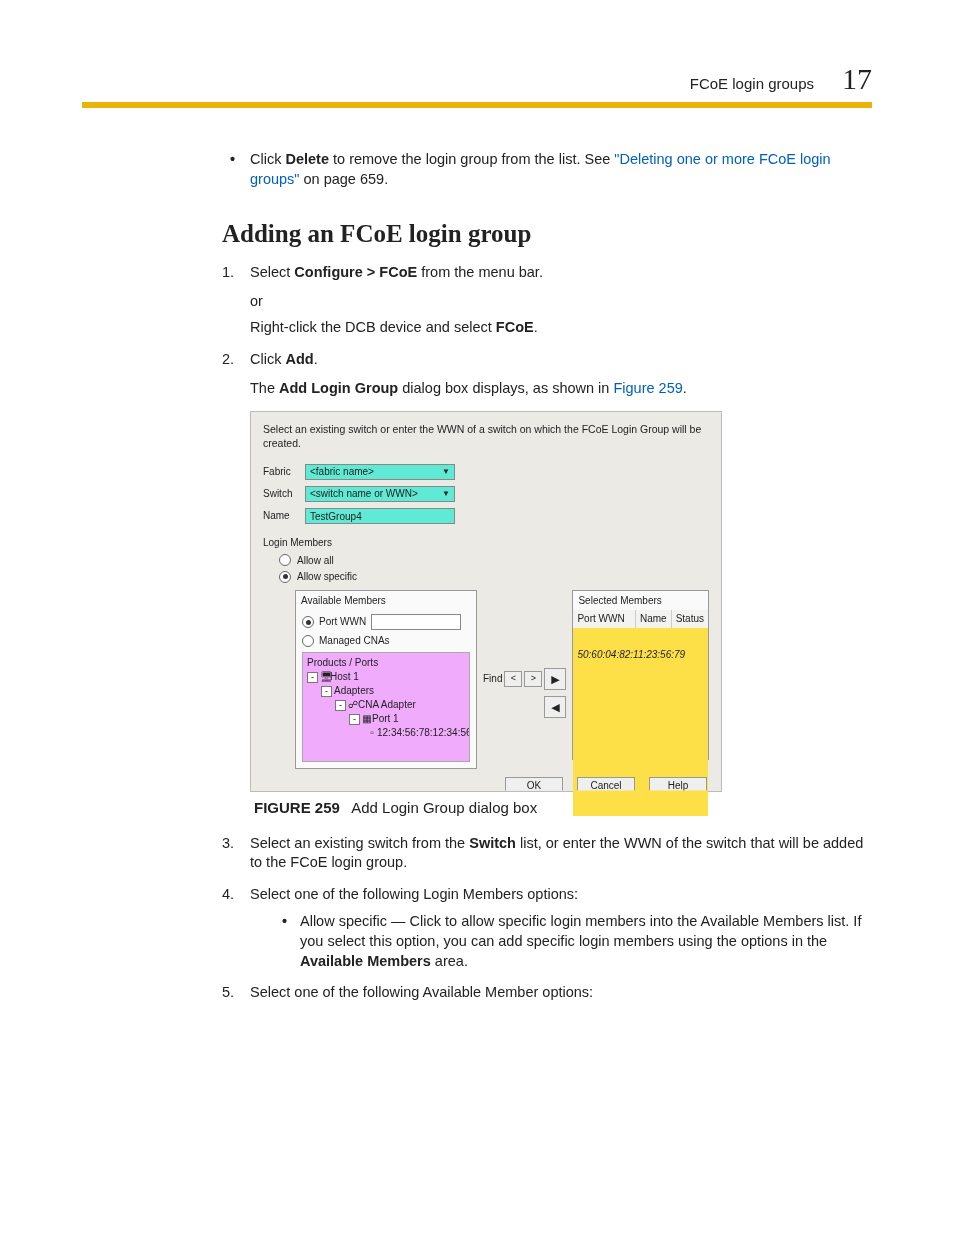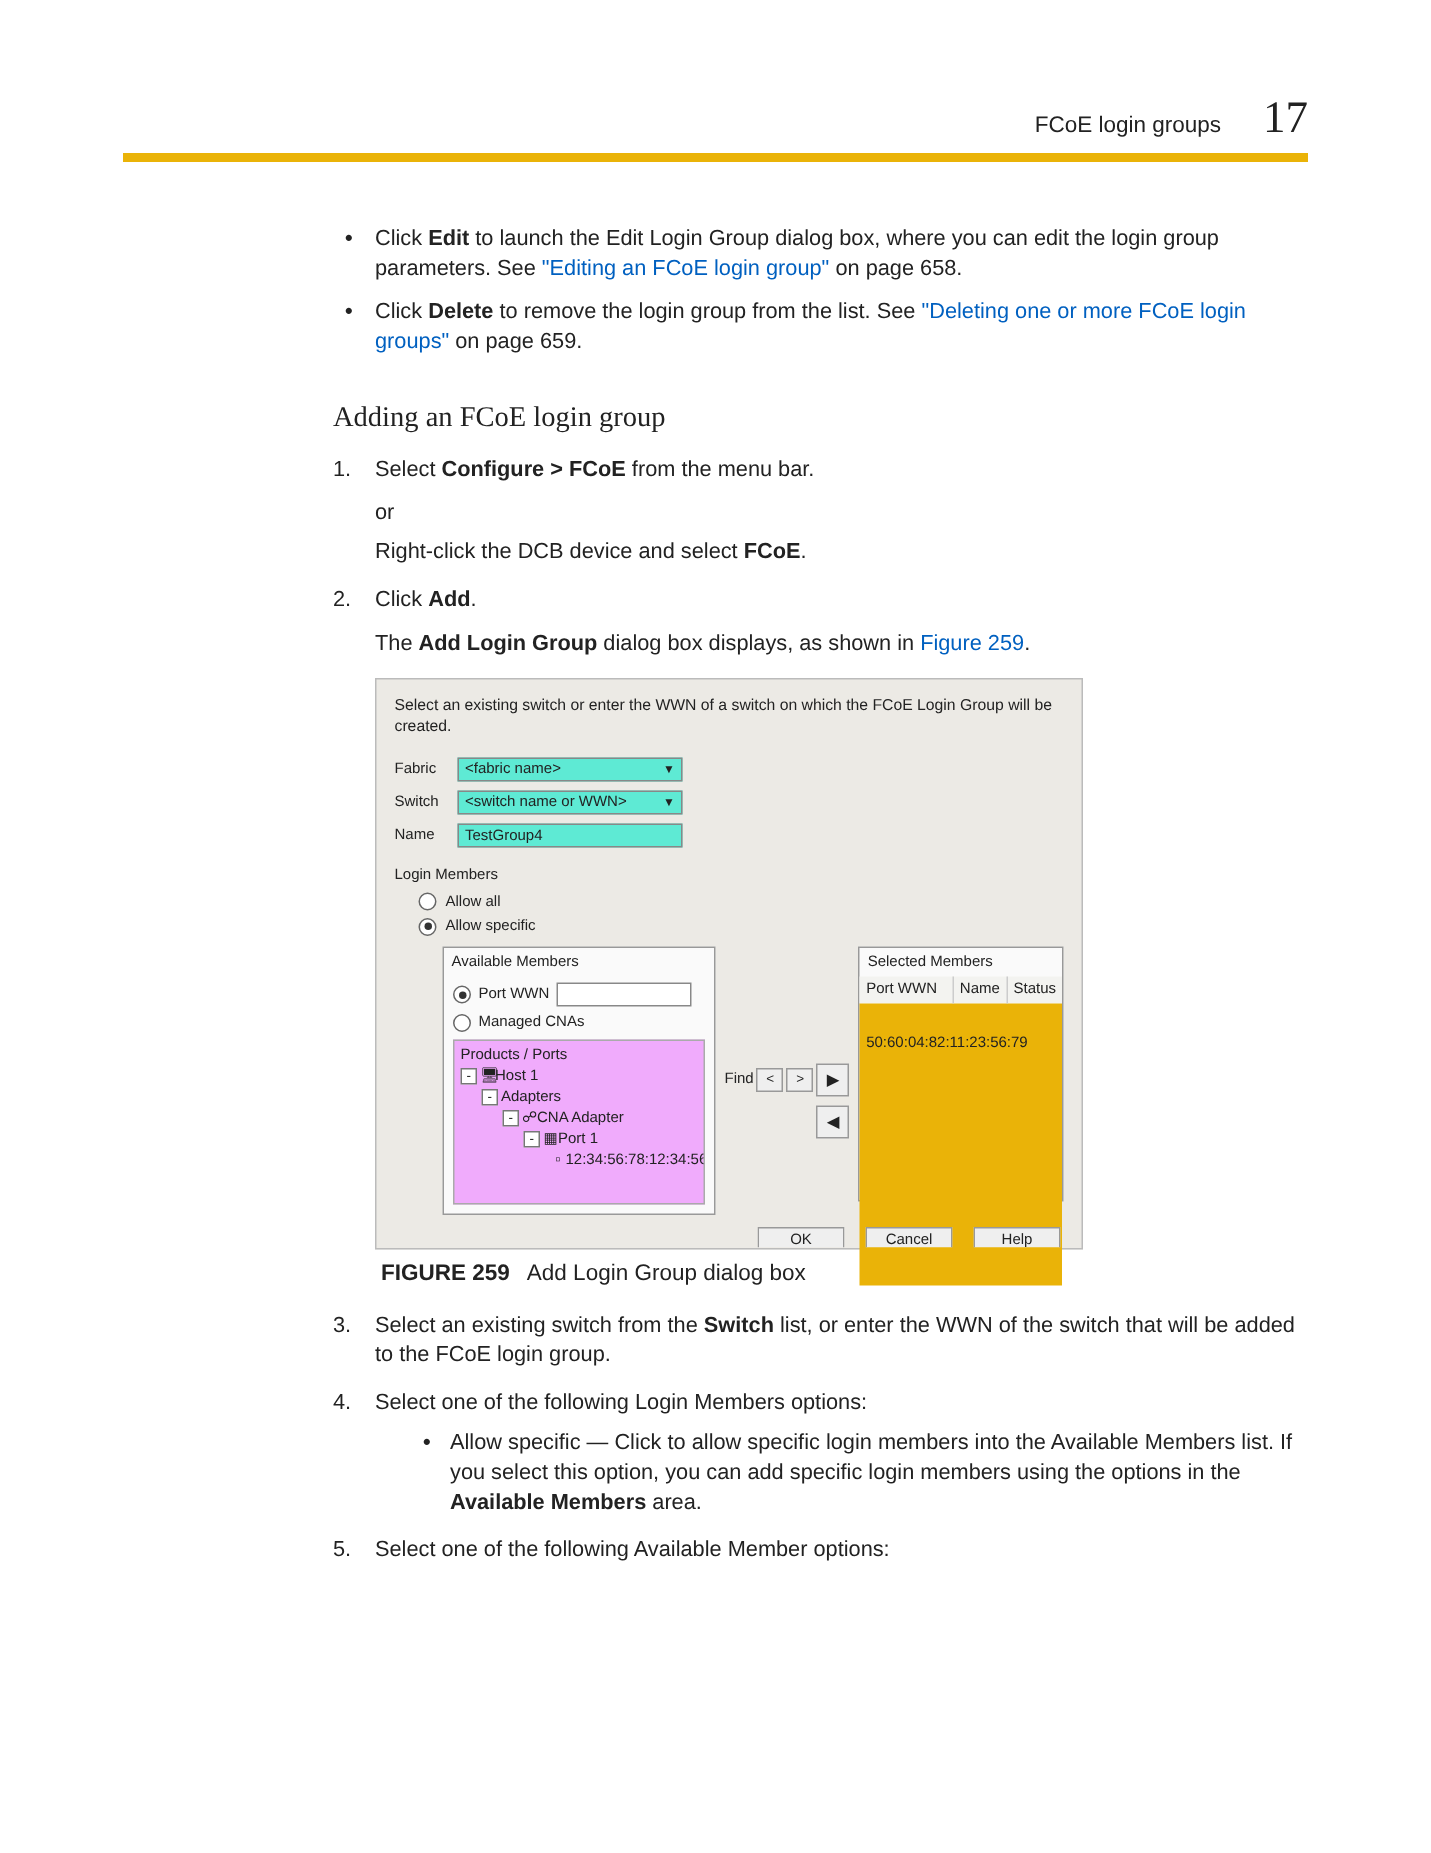--- a/index.html
+++ b/index.html
@@ -80,22 +80,22 @@
   }
   .sub-bullet > li::before {
     content: "•";
     position: absolute;
     left: 4px;
     top: 0;
     font-weight: bold;
   }
   h2.section {
     font-family: Georgia, "Times New Roman", serif;
-    font-weight: normal;
-    font-size: 19px;
+    font-weight: bold;
+    font-size: 25px;
     margin: 28px 0 12px 0;
   }
   .link { color: #0060c0; }
   .bold { font-weight: bold; }
   .fig-caption {
     font-size: 15px;
     margin: 6px 0 16px 4px;
   }
   .fig-caption .bold { margin-right: 8px; }
 
@@ -170,21 +170,21 @@
   .mover { display: flex; flex-direction: column; gap: 6px; margin-top: 28px; }
   .mover-btn {
     width: 20px; height: 20px; background: #efefef; border: 1px solid #999;
     display: flex; align-items: center; justify-content: center; font-size: 11px;
   }
   .sel-header {
     display: flex; font-size: 10px; background: #f3f3f0;
   }
   .sel-header > div { border-right: 1px solid #ccc; padding: 2px 4px; }
   .sel-header > div:last-child { border-right: none; }
-  .sel-body { background: #eab308; height: 148px; padding: 20px 4px; font-size: 10px; }
+  .sel-body { background: #fde047; height: 148px; padding: 20px 4px; font-size: 10px; font-style: italic; }
   .dlg-buttons {
     display: flex; justify-content: flex-end; gap: 14px;
     padding: 8px 14px 2px 0; border-top: 0;
   }
   .dlg-btn {
     min-width: 56px; height: 18px; background: #efefef; border: 1px solid #999;
     font-size: 10px; text-align: center; line-height: 16px;
     clip-path: inset(0 0 6px 0);
   }
   .dlg-buttons-wrap { height: 22px; overflow: hidden; }
@@ -195,23 +195,20 @@
 <div class="page">
 
   <div class="header">
     <span class="header-title">FCoE login groups</span>
     <span class="header-num">17</span>
   </div>
 
   <div class="body">
 
     <ul class="bullet-list">
-      <li>
-        <span>Click </span><span class="bold">Edit</span><span> to launch the Edit Login Group dialog box, where you can edit the login group parameters. See </span><span class="link">"Editing an FCoE login group"</span><span> on page 658.</span>
-      </li>
       <li>
         <span>Click </span><span class="bold">Delete</span><span> to remove the login group from the list. See </span><span class="link">"Deleting one or more FCoE login groups"</span><span> on page 659.</span>
       </li>
     </ul>
 
     <h2 class="section">Adding an FCoE login group</h2>
 
     <ol class="num-list">
       <li>
         <span class="num">1.</span>

